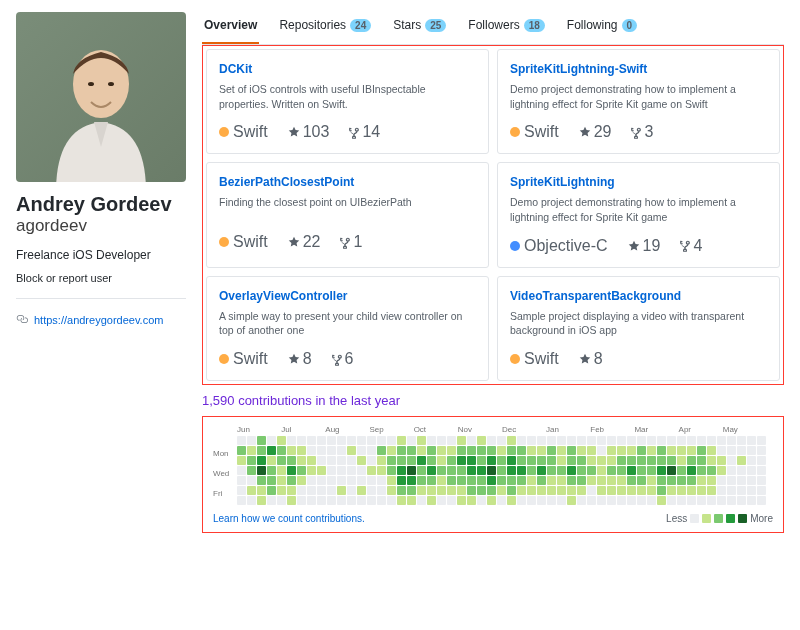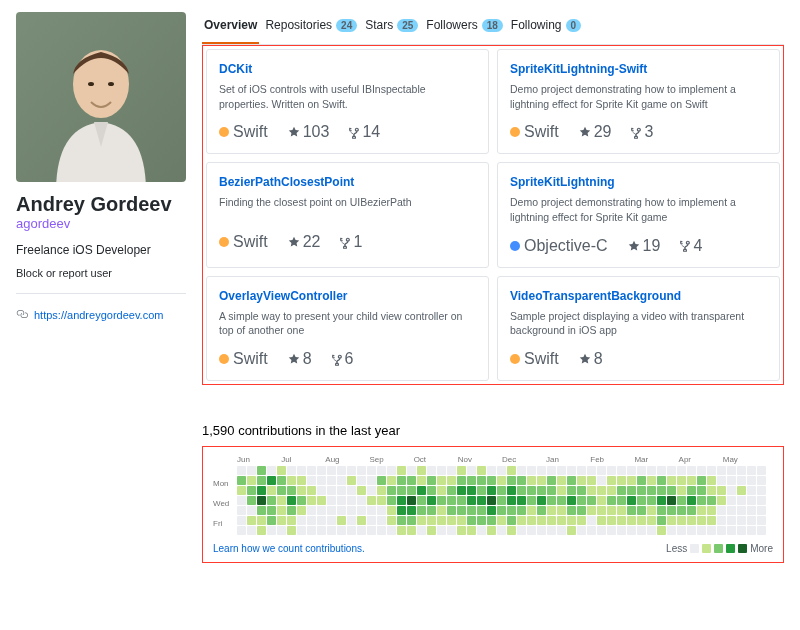--- a/index.html
+++ b/index.html
@@ -2,43 +2,43 @@
 <html><head>
 <meta charset="utf-8">
 <style>
   * { box-sizing: border-box; margin: 0; padding: 0; }
   body { font-family: -apple-system, BlinkMacSystemFont, "Segoe UI", Helvetica, Arial, sans-serif; font-size: 12px; color: #24292e; background: #fff; width: 800px; }
   .page { display: flex; padding: 12px 16px; gap: 16px; }
   .sidebar { width: 170px; flex-shrink: 0; }
   .avatar { width: 170px; height: 170px; border-radius: 4px; background: linear-gradient(135deg,#7a8d79 0%,#6a7c68 100%); position: relative; overflow: hidden; }
   .avatar svg { position: absolute; bottom: -10px; left: 50%; transform: translateX(-50%); }
   .name { font-size: 20px; font-weight: 600; margin-top: 10px; line-height: 1.2; }
-  .username { font-size: 13px; color: #8b5cf6; font-weight: 300; }
+  .username { font-size: 17px; color: #404040; font-weight: 300; }
   .bio { margin-top: 12px; font-size: 12px; color: #24292e; }
   .block-report { margin-top: 10px; font-size: 11px; color: #24292e; }
   .divider { border: none; border-top: 1px solid #e1e4e8; margin: 14px 0; }
   .link-row { display: flex; align-items: center; gap: 6px; font-size: 11px; }
   .link-row a { color: #0366d6; text-decoration: none; }
   .link-icon { color: #6a737d; }
   .main { flex: 1; }
-  .tabs { display: flex; gap: 4px; border-bottom: 1px solid #e1e4e8; font-size: 12px; }
+  .tabs { display: flex; gap: 18px; border-bottom: 1px solid #e1e4e8; font-size: 12px; }
   .tab { padding: 6px 2px 10px 2px; color: #24292e; cursor: pointer; border-bottom: 2px solid transparent; display: flex; align-items: center; gap: 4px; }
   .tab.active { font-weight: 600; border-bottom-color: #e36209; }
   .counter { background: #7dd3fc; color: #586069; border-radius: 8px; font-size: 10px; padding: 1px 5px; font-weight: 600; }
   .section-title { font-size: 13px; margin: 20px 0 8px 0; font-weight: 400; }
   .outline { border: 1px solid #ff3b30; padding: 3px; }
   .repo-grid { display: grid; grid-template-columns: 1fr 1fr; gap: 8px; }
   .repo-card { border: 1px solid #e1e4e8; border-radius: 3px; padding: 12px; }
   .repo-name { color: #0366d6; font-size: 12px; font-weight: 600; text-decoration: none; }
   .repo-desc { font-size: 10.5px; color: #586069; margin: 6px 0 12px 0; line-height: 1.4; min-height: 26px; }
   .repo-meta { display: flex; align-items: flex-start; gap: 20px; font-size: 16px; color: #586069; }
   .lang { display: flex; align-items: center; gap: 4px; }
   .lang-dot { width: 10px; height: 10px; border-radius: 50%; display: inline-block; }
   .meta-item { display: flex; align-items: center; gap: 3px; }
-  .contrib-title { font-size: 13px; margin: 38px 0 8px 0; color: #000000; }
+  .contrib-title { font-size: 13px; margin: 8px 0 8px 0; color: #6d28d9; }
   .contrib-outline { border: 1px solid #ff3b30; padding: 8px 10px 8px 10px; }
   .graph-wrap { position: relative; padding-left: 24px; }
   .months { display: flex; font-size: 8px; color: #767676; margin-bottom: 2px; padding-left: 0; }
   .month-label { white-space: nowrap; }
   .days { position: absolute; left: 0; top: 14px; font-size: 8px; color: #767676; display: flex; flex-direction: column; }
   .day-label { height: 9px; line-height: 9px; margin-bottom: 1px; }
   .grid { display: flex; gap: 1px; }
   .week { display: flex; flex-direction: column; gap: 1px; }
   .cell { width: 9px; height: 9px; border-radius: 1px; }
   .c0 { background: #ebedf0; }

